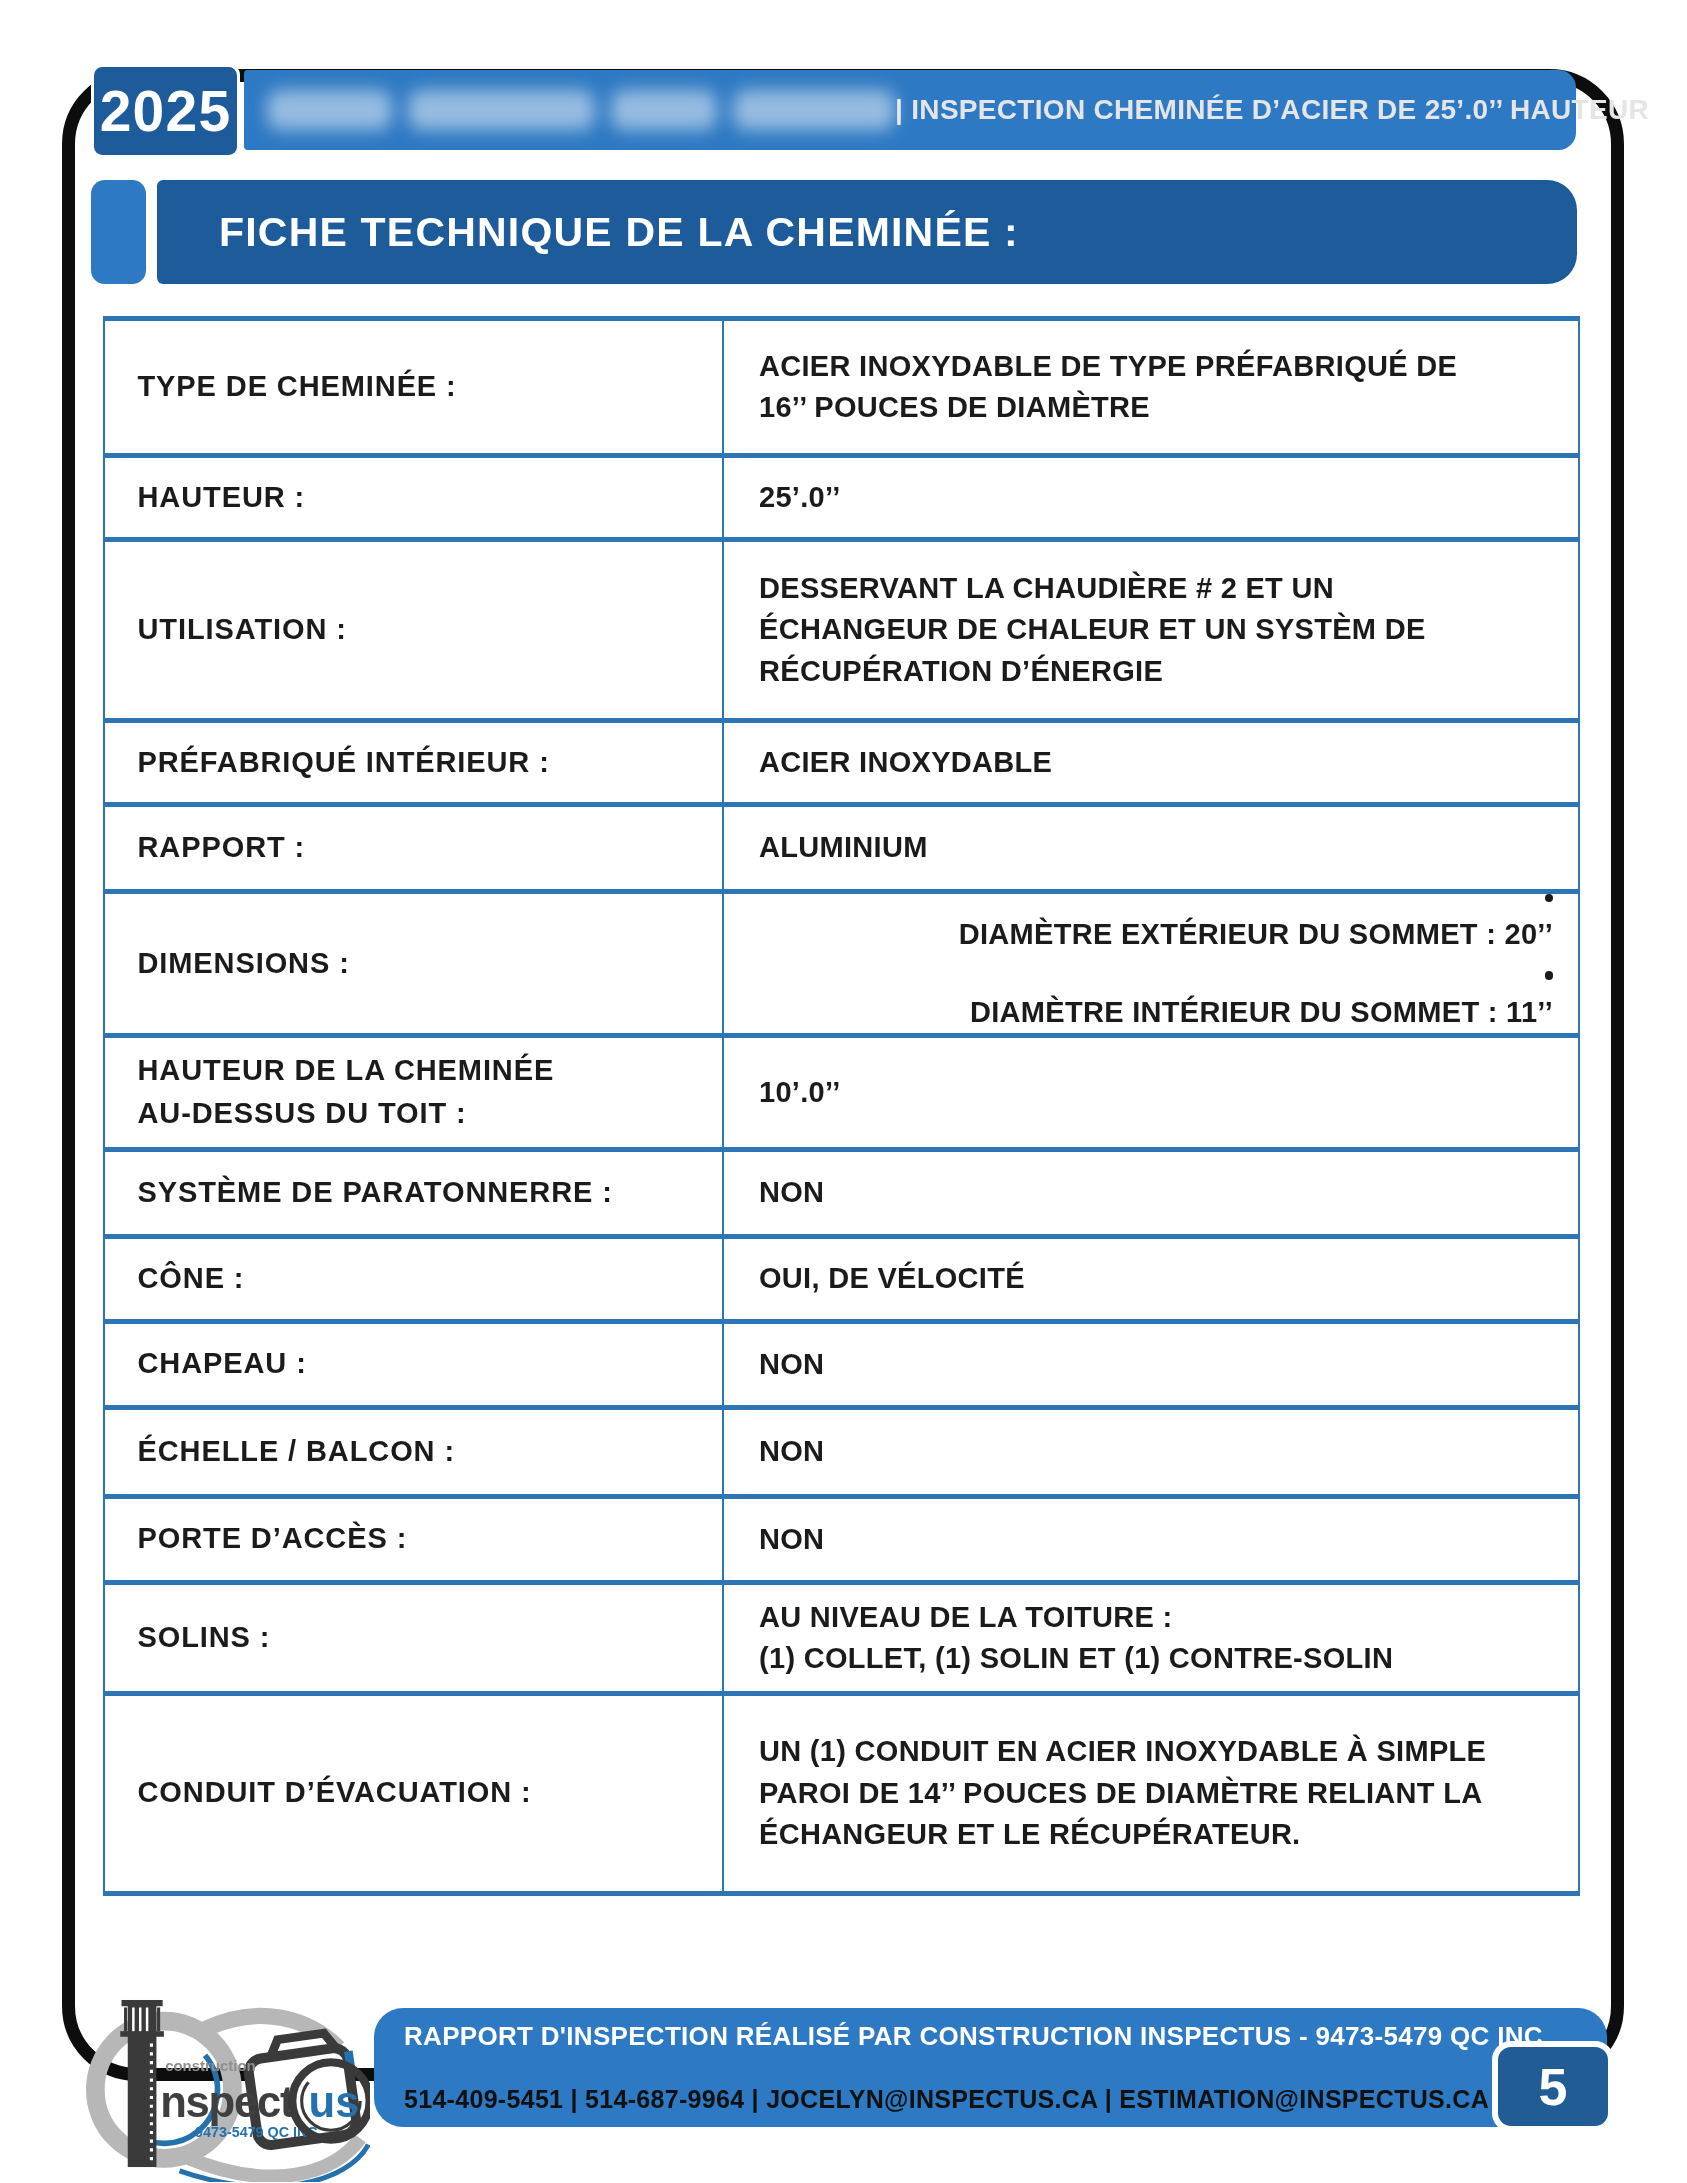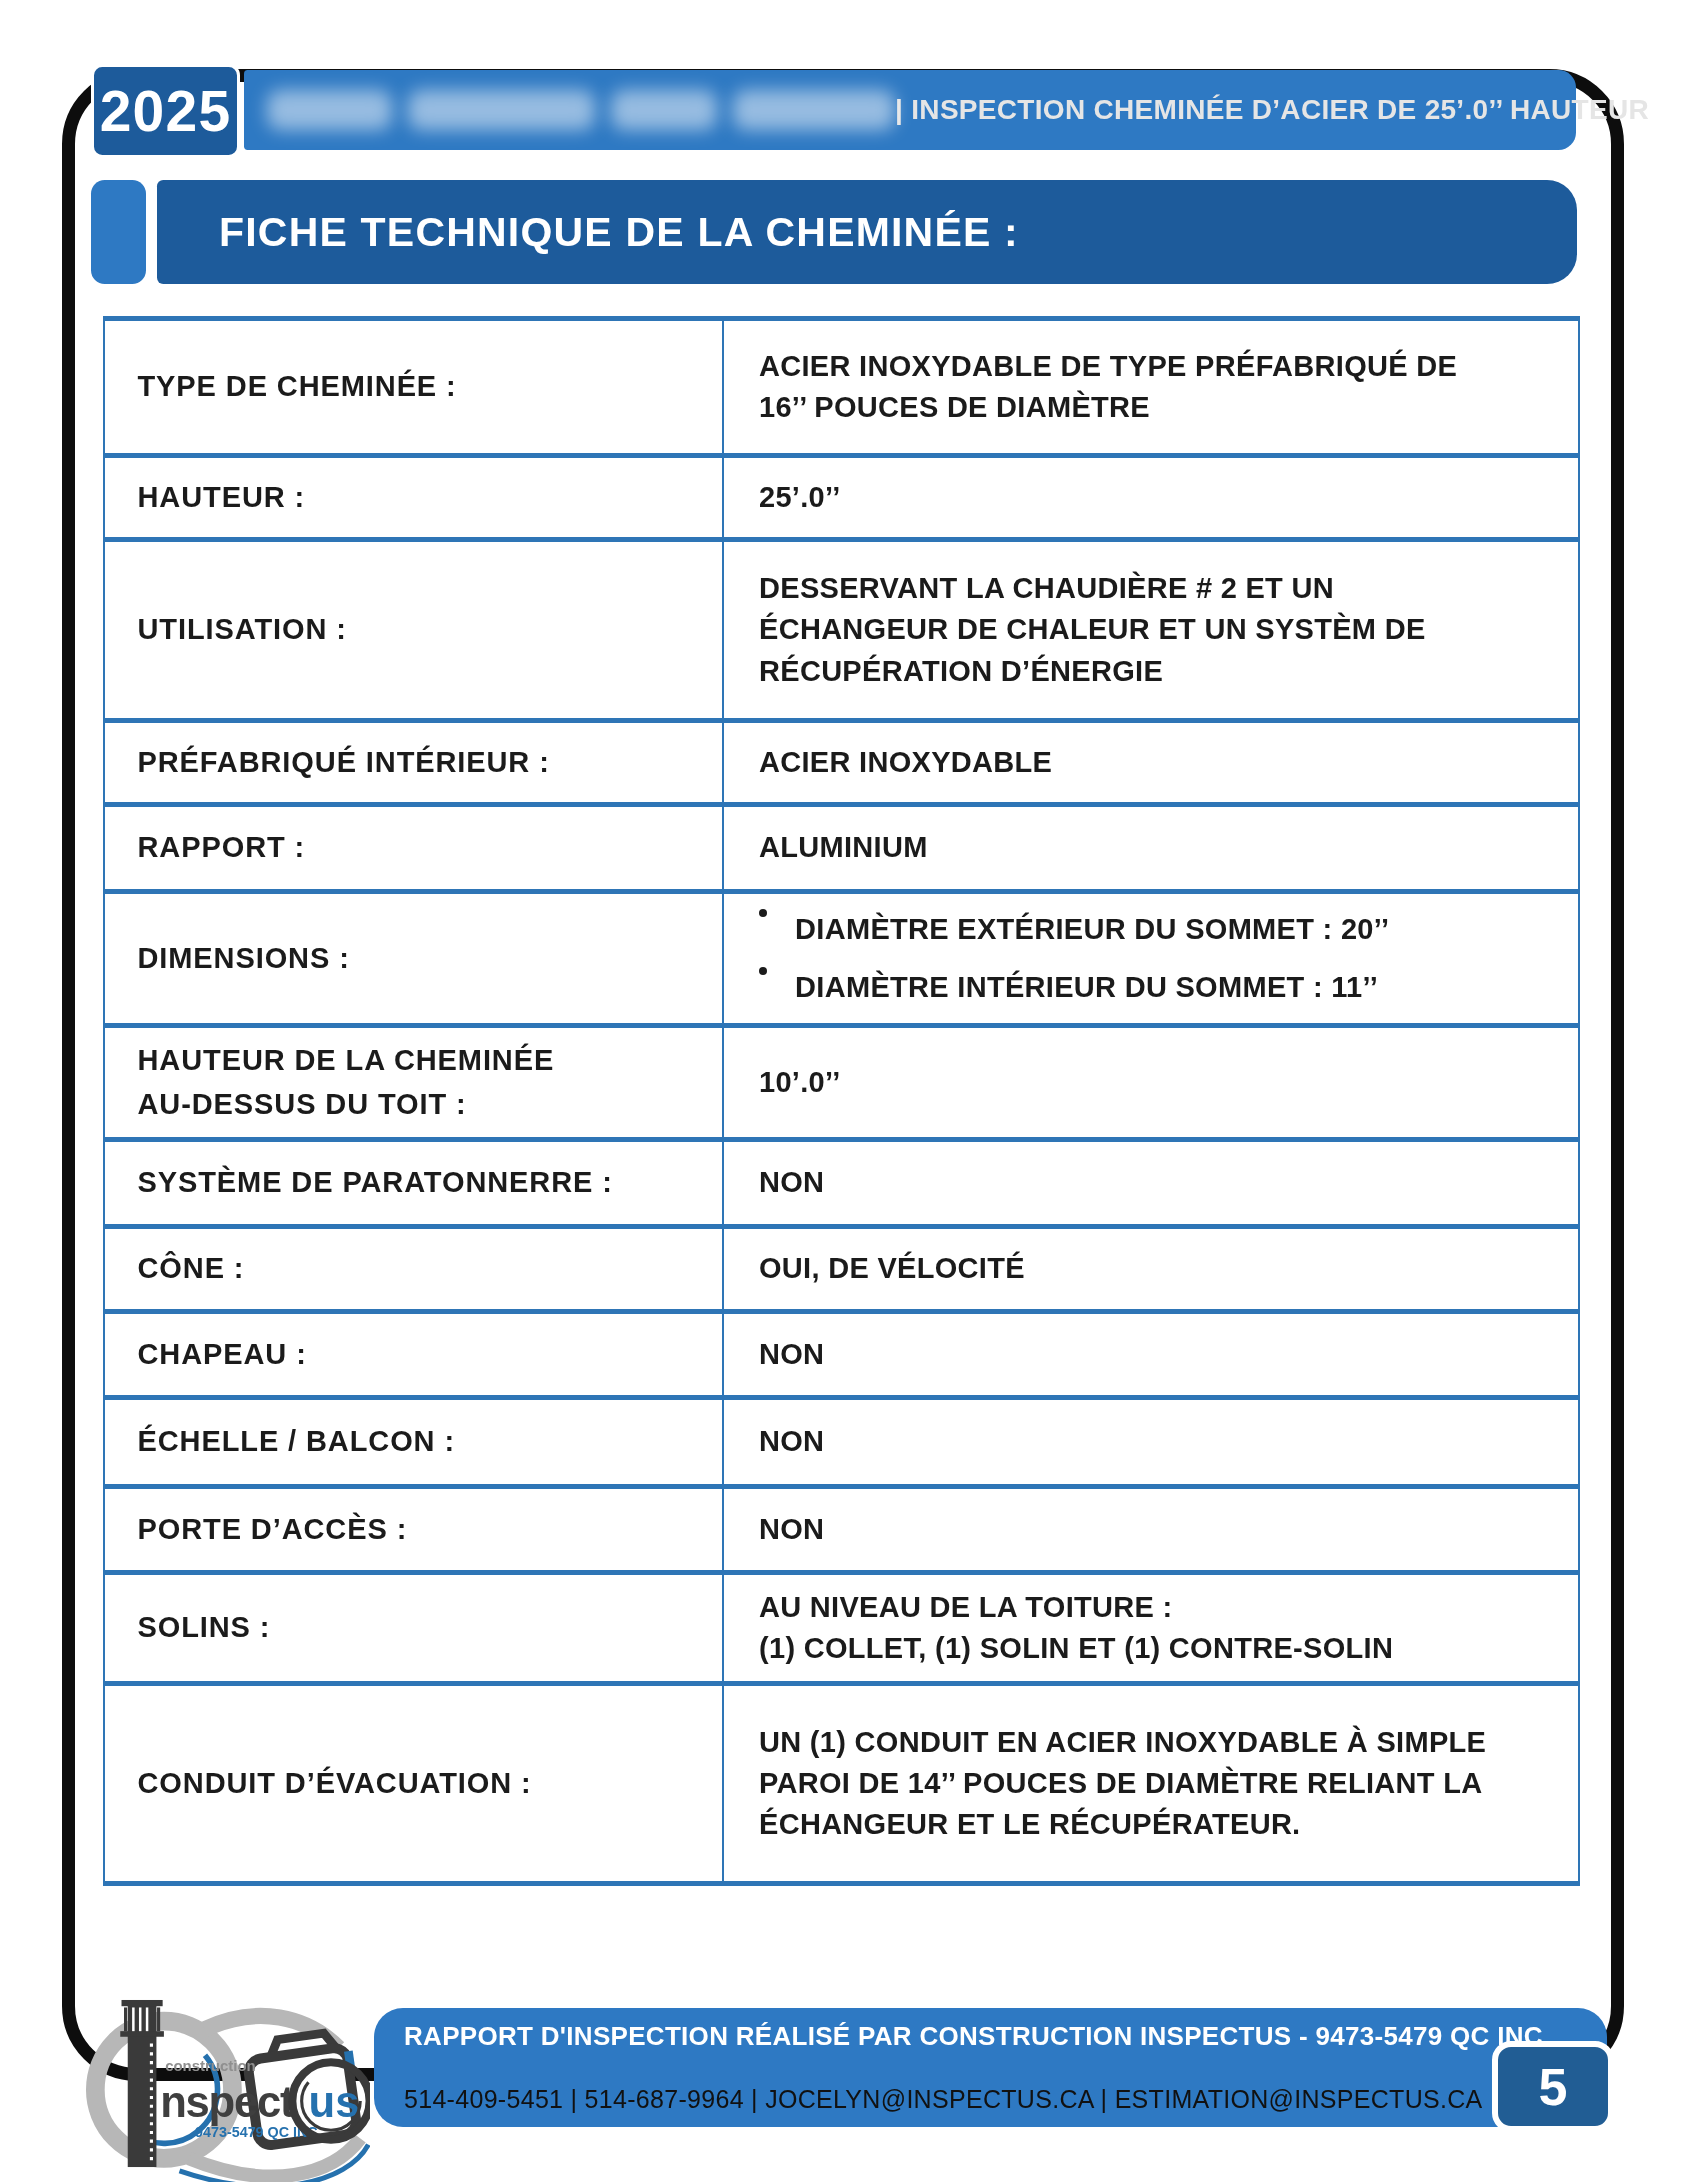--- a/index.html
+++ b/index.html
@@ -39,29 +39,29 @@
   .spec-table td { border-left:2.5px solid #2e75b6; border-right:2.5px solid #2e75b6;
                    vertical-align:middle; color:#1b1b1b; font-weight:bold; font-size:29px; }
   .spec-table tr { border-top:5px solid #2e75b6; border-bottom:5px solid #2e75b6; }
   td.label { padding-left:32.5px; padding-right:19px; letter-spacing:0.9px; line-height:1.5; }
   td.value { padding-left:35px; padding-right:25px; letter-spacing:0.3px; line-height:1.42; }
   tr.r1 { height:137px; } tr.r2 { height:84px; } tr.r3 { height:181px; }
   tr.r4 { height:84px; } tr.r5 { height:87px; } tr.r6 { height:134px; }
   tr.r7 { height:114px; } tr.r8 { height:87px; } tr.r9 { height:85px; }
   tr.r10 { height:86px; } tr.r11 { height:89px; } tr.r12 { height:86px;padding-left:24px; }
   tr.r13 { height:111px; } tr.r14 { height:200px; }
-  .bullet-row { display:flex; align-items:flex-start; gap:28px; }
+  .bullet-row { display:flex; align-items:flex-end; gap:12px;flex-direction:column; }
   .dot { width:8.1px; height:8.1px; border-radius:50%; background:#1b1b1b; flex:none; }
 
   
   .footer-bar { position:absolute; left:374px; top:2008px; width:1233px; height:119px;
                 background:#2e79c3; border-radius:29px; z-index:1;
                 display:flex; flex-direction:column; justify-content:center; gap:8.7px; padding-left:30px; }
   .footer-line1 { color:#ffffff; font-size:26px; font-weight:bold; letter-spacing:0.3px; white-space:nowrap; }
-  .footer-line2 { color:#111111; font-size:25px; font-weight:normal; letter-spacing:0.3px; white-space:nowrap;margin-top:24px; }
+  .footer-line2 { color:#111111; font-size:25px; font-weight:bold; letter-spacing:0.3px; white-space:nowrap;margin-top:24px; }
   .page-box { position:absolute; left:1492px; top:2041px; width:122px; height:91px;
               background:#215d94; border:6.2px solid #ffffff; border-radius:19px; z-index:3;
               display:flex; align-items:center; justify-content:center;
               color:#ffffff; font-size:52px; font-weight:bold; }
   .logo { position:absolute; left:70px; top:1995px; width:300px; height:187px; z-index:2; }
 </style>
 </head>
 <body>
 
 <div class="page">

